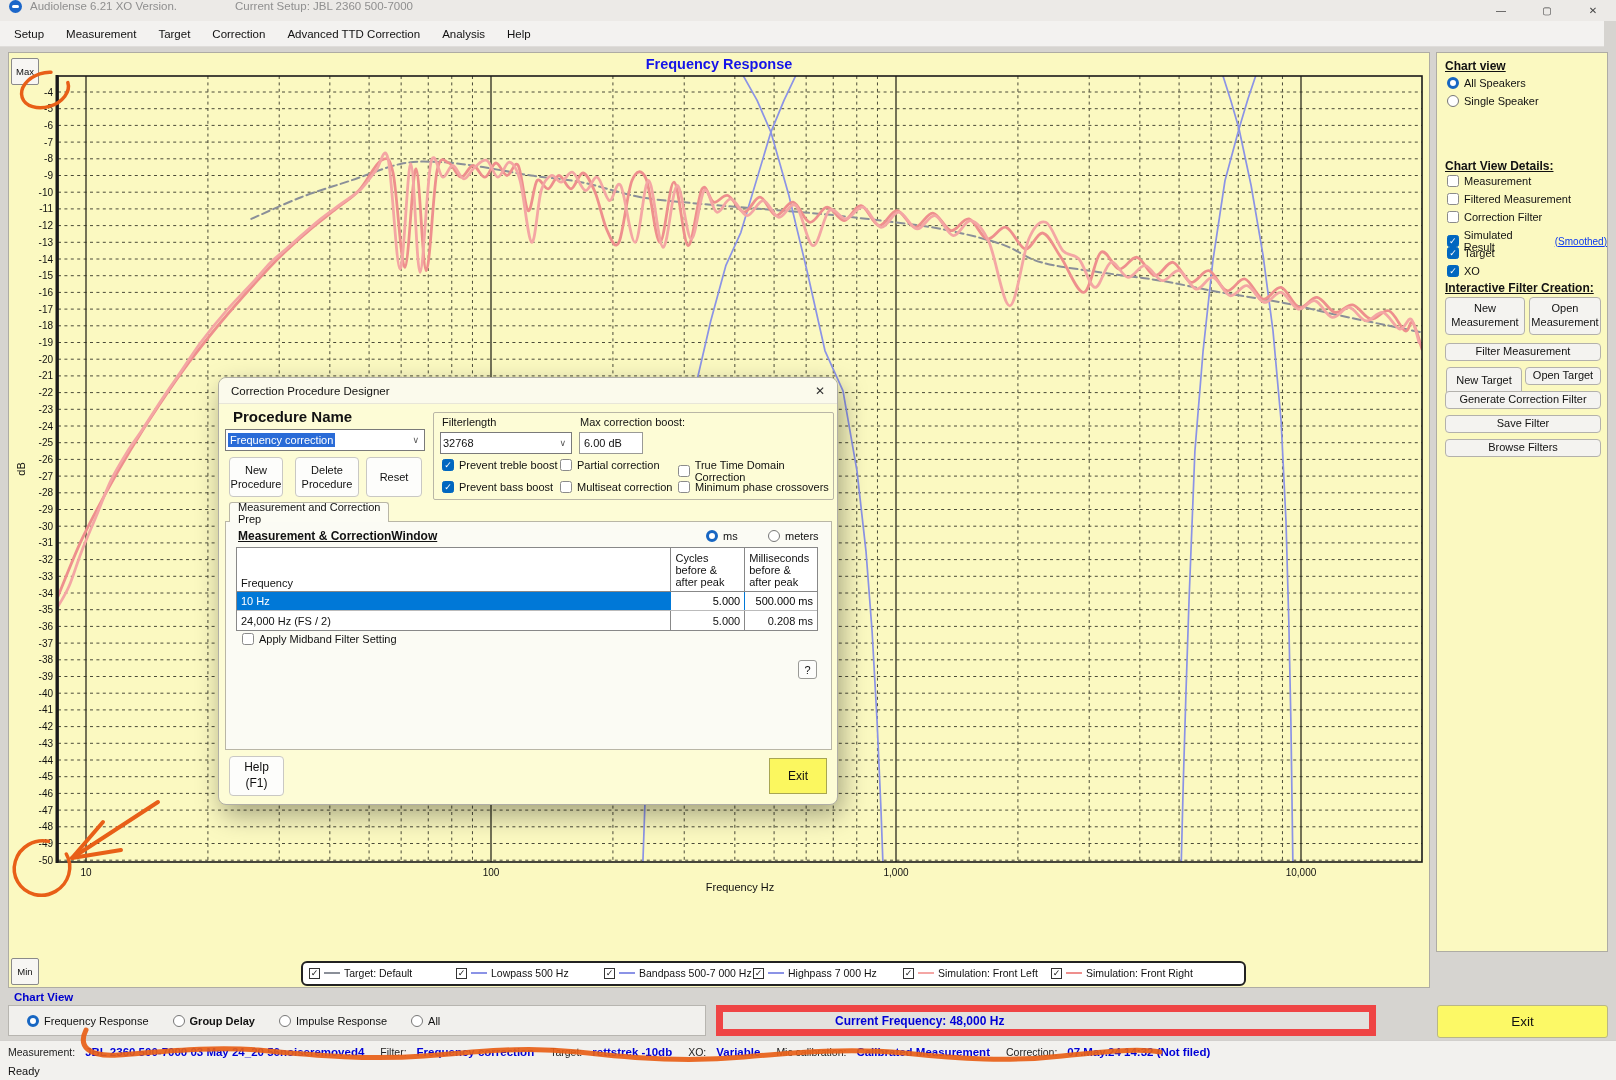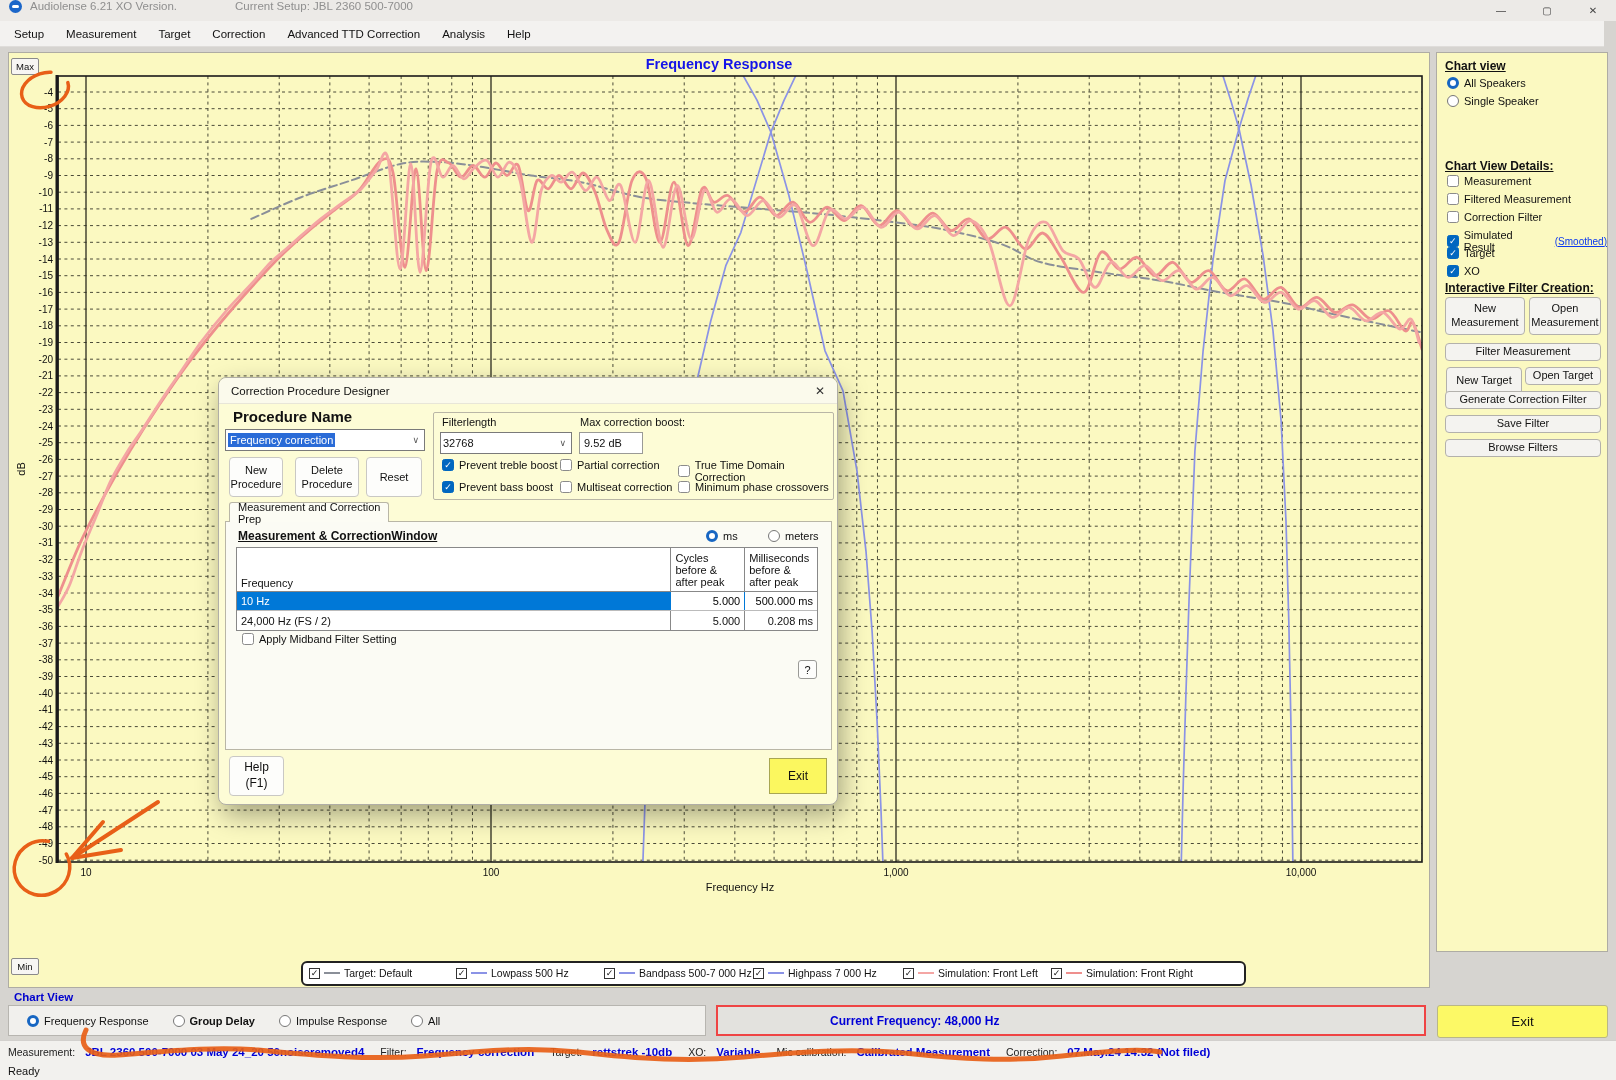--- a/index.html
+++ b/index.html
@@ -8,38 +8,38 @@
 .app-icon{width:13px;height:13px;border-radius:50%;background:#1b66c9;margin-left:9px;position:relative}
 .app-icon:after{content:"";position:absolute;left:3px;top:5px;width:7px;height:3px;background:#fff;border-radius:2px}
 .title-text{color:#8f8f8f;font-size:11.5px;margin-left:8px}
 .setup-text{color:#8f8f8f;font-size:11.5px;margin-left:58px}
 .win-controls{position:absolute;right:0;top:0;height:21px;display:flex}
 .win-btn{width:46px;height:21px;display:flex;align-items:center;justify-content:center;color:#444;font-size:10px}
 .menubar{position:absolute;top:21px;left:0;width:1604px;height:26px;background:#f3f2f0;border-bottom:1px solid #dfddda;display:flex;align-items:center;padding-left:3px}
 .menu-item{padding:0 11px;font-size:11.5px}
 .chart-panel{position:absolute;left:8px;top:52px;width:1422px;height:936px;background:#fbf9c1;border:1px solid #aeaca4}
 .chart-title{position:absolute;left:0;top:3px;width:100%;text-align:center;color:#1414e8;font-weight:bold;font-size:14.5px}
-.mini-btn{position:absolute;left:2px;width:28px;height:17px;background:#f7f6f3;border:1px solid #8a8a8a;border-radius:2px;font-size:9.5px;display:flex;align-items:center;justify-content:center}
+.mini-btn{position:absolute;left:2px;width:28px;height:27px;background:#f7f6f3;border:1px solid #8a8a8a;border-radius:2px;font-size:9.5px;display:flex;align-items:center;justify-content:center}
 .legend{position:absolute;left:292px;top:908px;width:945px;height:25px;background:#fff;border:2px solid #222;border-radius:6px}
 .legend-item{position:absolute;top:4px;display:flex;align-items:center;gap:4px;font-size:10.5px}
 .legend-cb{width:11px;height:11px;border:1px solid #333;background:#fff;font-size:9px;line-height:9px;text-align:center}
 .legend-dash{width:16px;border-top:2.5px solid #000}
 .sidebar{position:absolute;left:1436px;top:52px;width:172px;height:900px;background:#fbf9c1;border:1px solid #aeaca4}
 .sb-heading{position:absolute;font-weight:bold;font-size:12px;text-decoration:underline}
 .radio{display:flex;align-items:center;gap:5px;position:absolute;font-size:11px}
 .radio-circle{width:12px;height:12px;border-radius:50%;background:#fff;border:1px solid #777}
 .radio-circle.sel{border:3.5px solid #1766c2}
 .cb{display:flex;align-items:center;gap:5px;position:absolute;font-size:11px}
 .cb-box{width:12px;height:12px;border-radius:2.5px;background:#fff;border:1px solid #8b8b8b;font-size:9px;line-height:10px;text-align:center;color:#fff}
 .cb-box.checked{background:#0067c0;border-color:#0067c0}
 .sb-btn{position:absolute;background:#f4f3f0;border:1px solid #b3b1ac;border-radius:4px;display:flex;align-items:center;justify-content:center;text-align:center;font-size:11px;line-height:1.25}
 .smoothed-link{color:#0b39f0;text-decoration:underline;font-size:10px;margin-left:5px}
 .chart-view-label{position:absolute;left:14px;top:991px;color:#0000cd;font-weight:bold;font-size:11.5px}
 .radio-panel{position:absolute;left:8px;top:1005px;width:698px;height:31px;background:#f1f0ed;border:1px solid #b7b5b0;display:flex;align-items:center;padding-left:18px;gap:24px}
-.freq-panel{position:absolute;left:716px;top:1005px;width:710px;height:31px;background:#e3e2de;border:2px solid #ef4444;display:flex;align-items:center}
+.freq-panel{position:absolute;left:716px;top:1005px;width:660px;height:31px;background:#e3e2de;border:7px solid #ef4444;display:flex;align-items:center}
 .freq-text{margin-left:112px;color:#0000d6;font-weight:bold;font-size:12px}
 .main-exit{position:absolute;left:1437px;top:1005px;width:171px;height:33px;background:#fcf966;border:1px solid #b9b786;border-radius:3px;display:flex;align-items:center;justify-content:center;font-size:13.5px}
 .statusbar{position:absolute;left:0;top:1040px;width:1616px;height:22px;background:#f2f1ee;border-top:1px solid #d2d0cd;display:flex;align-items:center;padding-left:8px;gap:16px}
 .status-item{display:flex;align-items:center;gap:10px;white-space:nowrap}
 .status-label{font-size:10.5px;color:#222}
 .status-value{font-size:11.5px;color:#0000d6;font-weight:bold}
 .ready-row{position:absolute;left:0;top:1062px;width:1616px;height:18px;background:#f2f1ee;padding-left:8px;font-size:11px;display:flex;align-items:center}
 .dialog{position:absolute;left:218px;top:377px;width:620px;height:428px;background:#fdfcd6;border:1px solid #b0aea6;border-radius:8px;box-shadow:4px 10px 26px rgba(0,0,0,.35);z-index:40}
 .dlg-title{position:absolute;left:0;top:0;width:100%;height:26px;background:#fbfaec;border-bottom:1px solid #e8e6d8;border-radius:8px 8px 0 0;display:flex;align-items:center;padding:0 12px;font-size:11.5px}
 .dlg-close{margin-left:auto;font-size:12px;color:#333}
@@ -395,21 +395,21 @@
   <div class="dlg-btn" style="left:76px;top:79px;width:64px;height:40px;white-space:pre-line">Delete
 Procedure</div>
   <div class="dlg-btn" style="left:147px;top:79px;width:56px;height:40px">Reset</div>
   <div class="groupbox" id="groupbox">
     <div class="g-label" style="left:8px;top:3px">Filterlength</div>
     <div class="combo" style="left:6px;top:19px;width:132px;height:22px">
       <span>32768</span>
         <span class="chev">∨</span>
     </div>
     <div class="g-label" style="left:146px;top:3px">Max correction boost:</div>
-    <div class="input" style="left:145px;top:19px;width:64px;height:22px">9.52 dB</div>
+    <div class="input" style="left:145px;top:19px;width:64px;height:22px">6.00 dB</div>
   <div class="cb" style="left: 8px; top: 46px;">
         <span class="cb-box checked">✓</span>
         <span>Prevent treble boost</span>
       </div>
       <div class="cb" style="left: 126px; top: 46px;">
         <span class="cb-box"></span>
         <span>Partial correction</span>
       </div>
       <div class="cb" style="left: 244px; top: 46px;">
         <span class="cb-box"></span>

